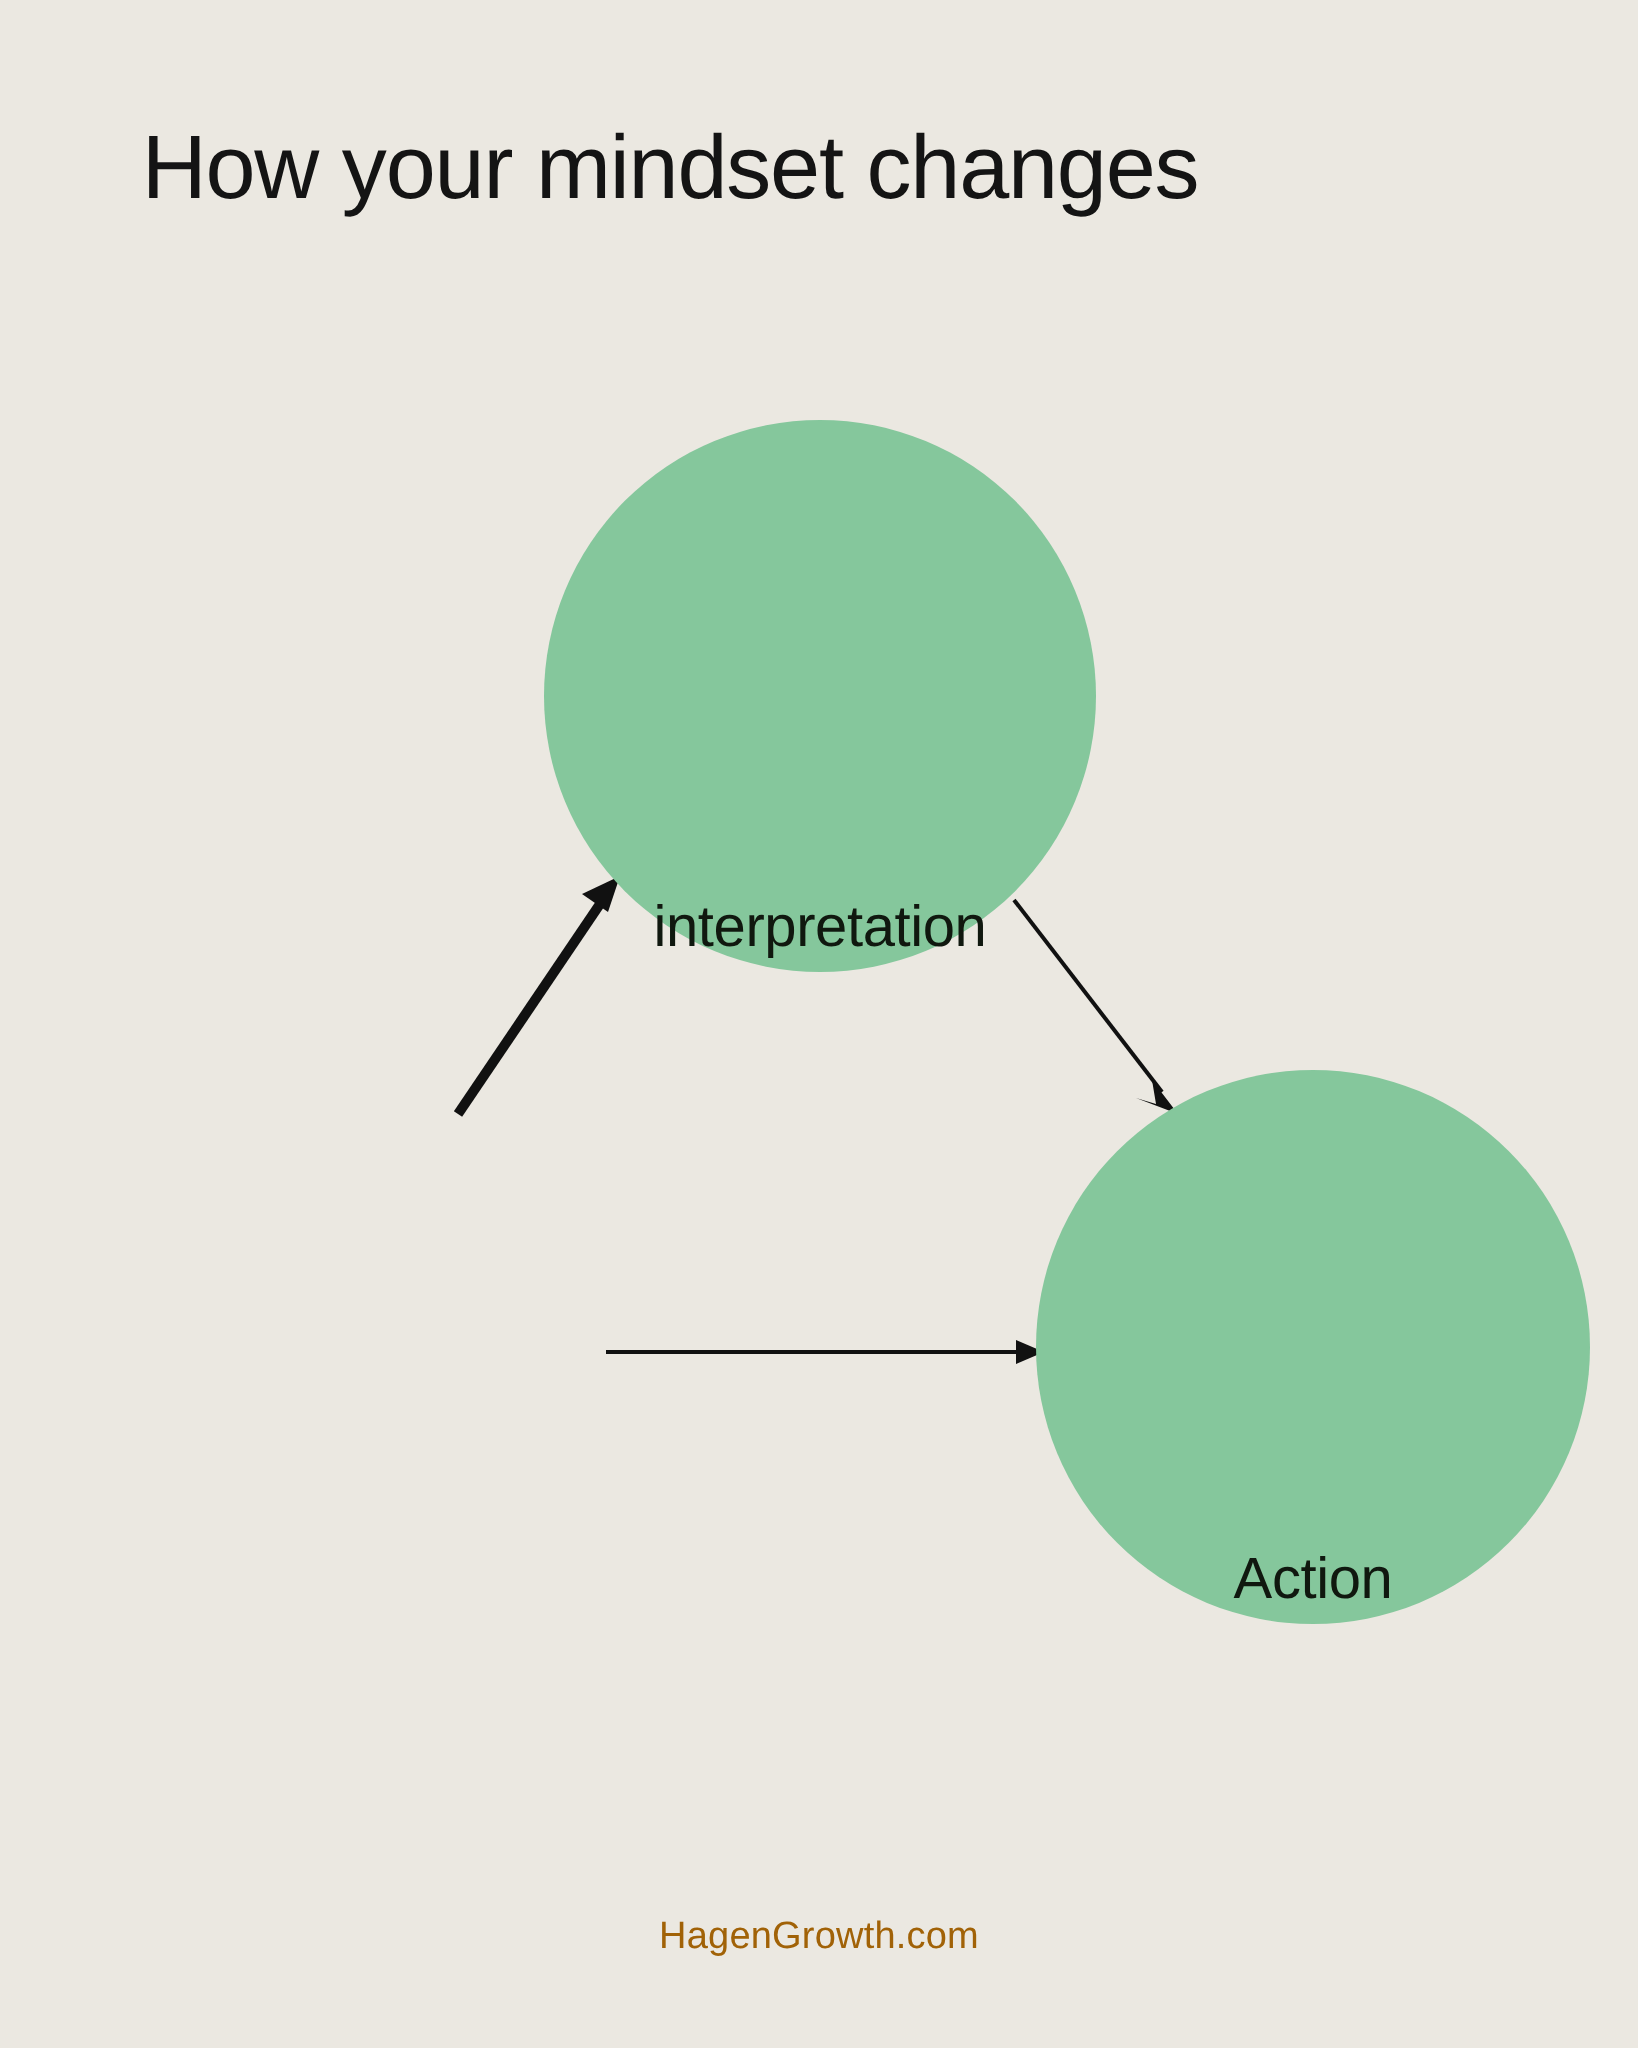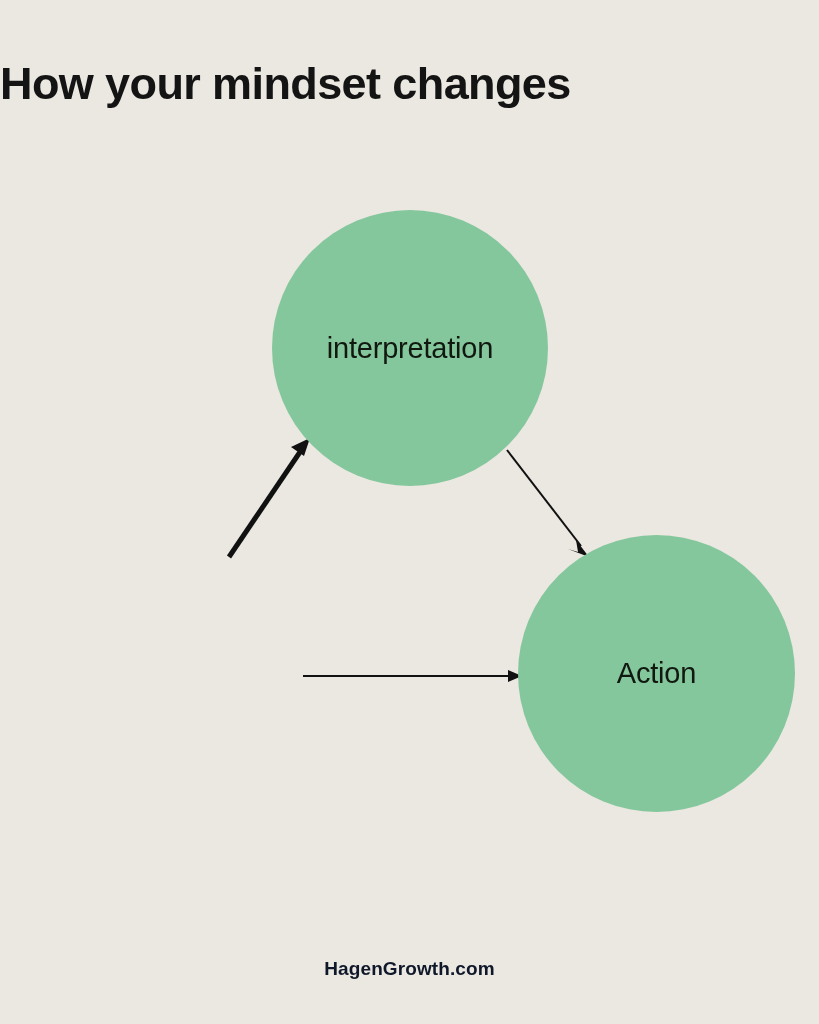--- a/index.html
+++ b/index.html
@@ -19,35 +19,36 @@
     background: #EBE8E1;
     overflow: hidden;
   }
 
   
   #page-title {
     position: absolute;
     left: 0;
     top: 58px;
     width: 670px;
+    text-align: center;
     font-size: 45px;
-    font-weight: 700;
+    font-weight: 400;
     letter-spacing: -0.6px;
     color: #141414;
     font-family: "Liberation Sans", sans-serif;
     white-space: nowrap;
   }
 
   
   .node-circle {
     position: absolute;
     border-radius: 50%;
     background: #85C79C;
     display: flex;
-    align-items: center;
+    align-items: flex-end;
     justify-content: center;
     box-sizing: border-box;
   }
   .node-label {
     text-align: center;
     color: #10180F;
     font-family: "Liberation Sans", sans-serif;
     font-weight: 400;
     line-height: 1.48;
     letter-spacing: -0.2px;
@@ -98,23 +99,23 @@
   }
 
   
   #footer-credit {
     position: absolute;
     left: 0;
     top: 958px;
     width: 819px;
     text-align: center;
     font-size: 19px;
-    font-weight: 700;
+    font-weight: 400;
     letter-spacing: 0.1px;
-    color: #0f172a;
+    color: #a16207;
     font-family: "Liberation Sans", sans-serif;
     white-space: nowrap;
   }
 </style>
 </head>
 <body>
 
 <div id="canvas">
 
   <div id="page-title">How your mindset changes</div>

